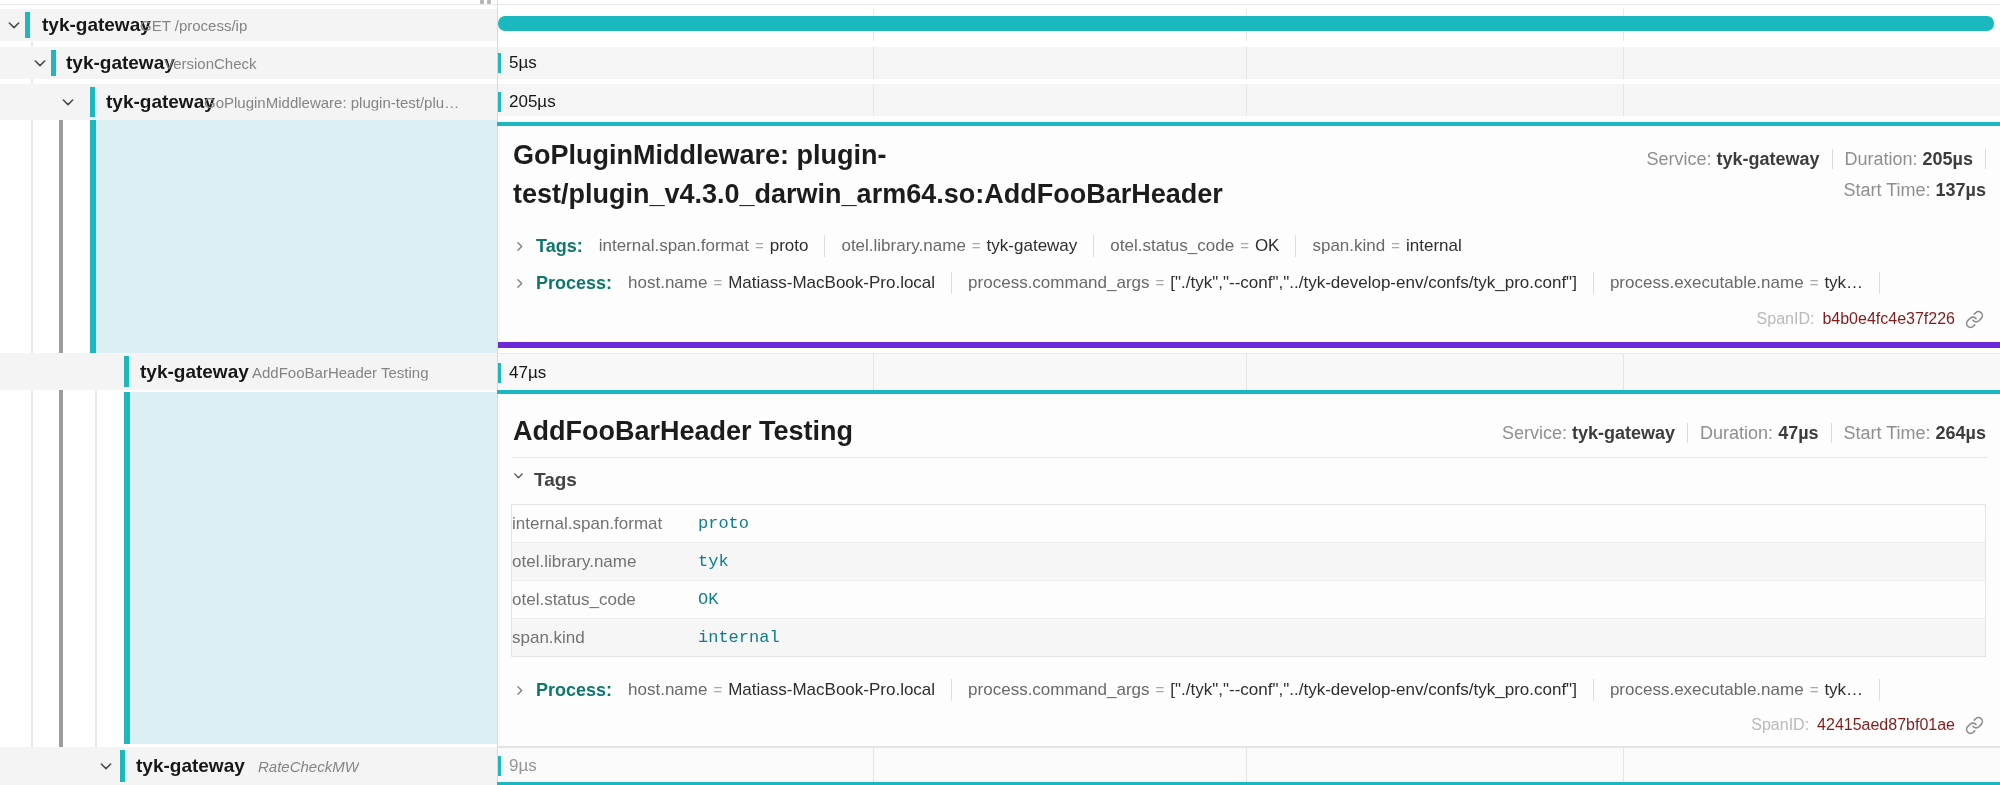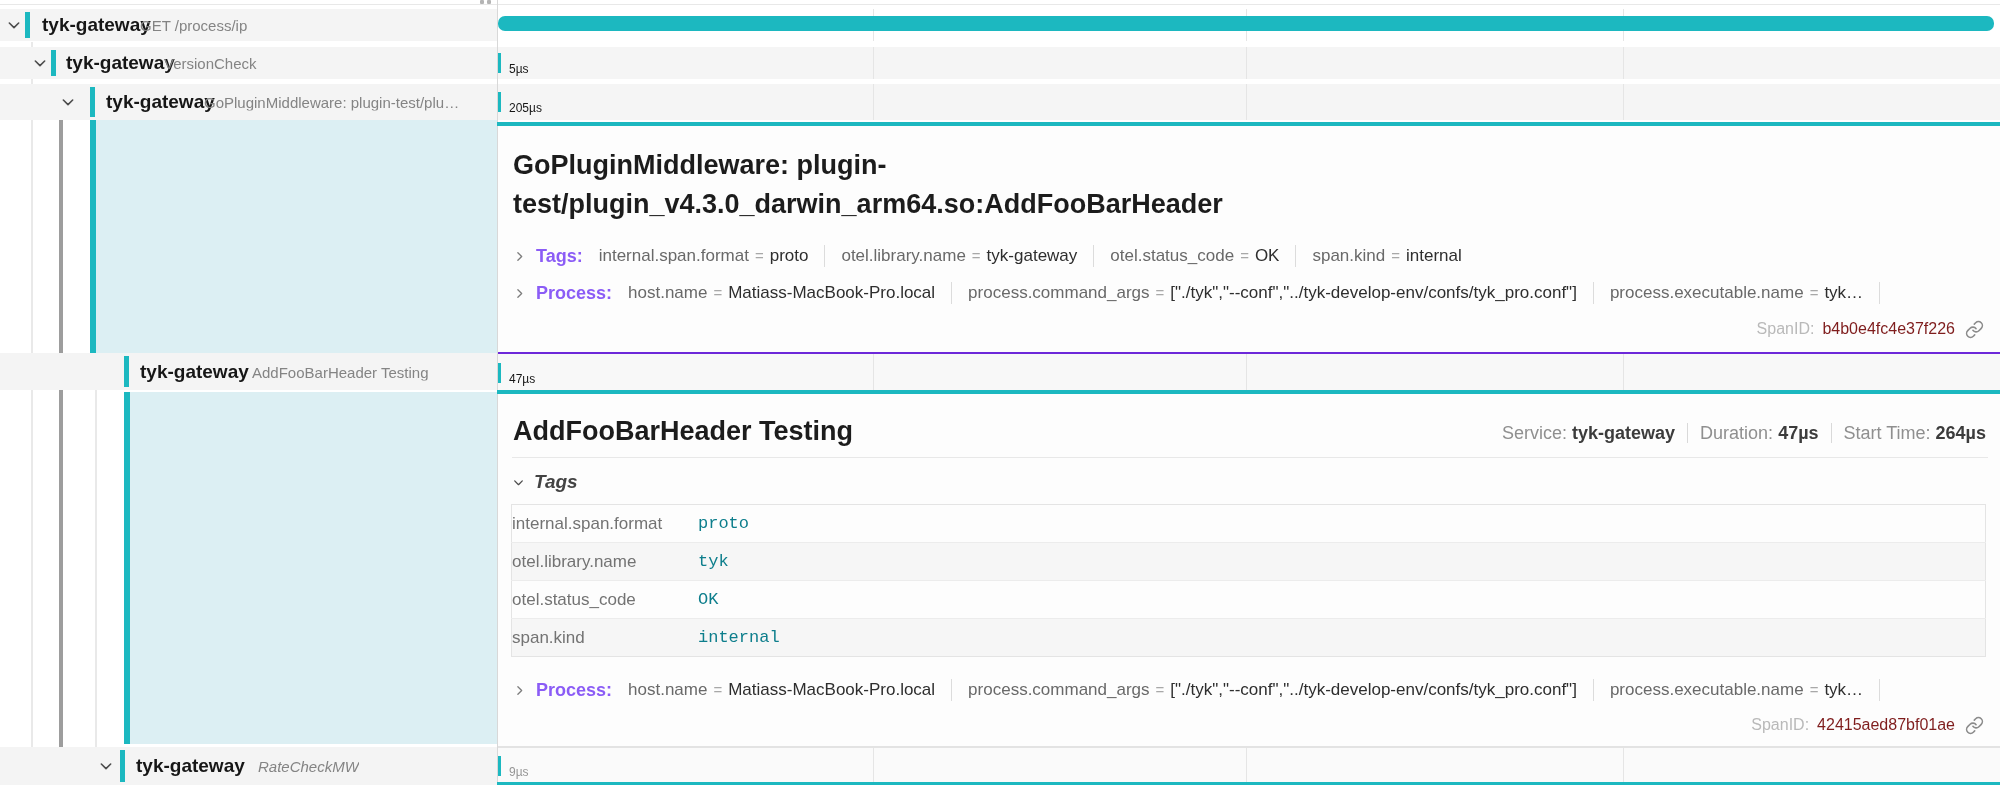--- a/index.html
+++ b/index.html
@@ -17,49 +17,49 @@
   .trow{position:absolute;left:0;width:497px;background:#f4f4f4;z-index:3;}
   .trow .chev{position:absolute;top:50%;margin-top:-8px;}
   .tbar{position:absolute;top:3px;bottom:3px;width:5px;background:#1cb8c0;}
   .tname{position:absolute;top:50%;transform:translateY(-50%);font-size:19px;font-weight:bold;color:#161616;white-space:nowrap;}
   .topn{position:absolute;top:50%;transform:translateY(-50%);font-size:15px;color:#848484;white-space:nowrap;max-width:300px;overflow:hidden;}
 
   
   .strip{position:absolute;left:497px;width:1503px;z-index:3;background:#f5f5f5;}
   .strip .grid{position:absolute;top:0;bottom:0;width:1px;background:#e5e5e5;}
   .mini{position:absolute;left:0;top:50%;margin-top:-10px;width:4px;height:20px;background:#1cb8c0;}
-  .durlabel{position:absolute;left:12px;top:50%;transform:translateY(-50%);font-size:12px;color:#161616;margin-top:6px;}
+  .durlabel{position:absolute;left:12px;top:50%;transform:translateY(-50%);font-size:17px;color:#161616;}
   .durlabel.dim{color:#969696;}
 
   .tealline{position:absolute;left:497px;width:1503px;background:#1cb8c0;z-index:5;}
   .vboundary{position:absolute;left:497px;top:0;bottom:0;width:1px;background:#d8d8d8;z-index:4;}
   .hline{position:absolute;background:#e8e8e8;height:1px;z-index:4;}
 
   
   .panel{position:absolute;left:498px;width:1502px;background:#fdfdfd;z-index:3;}
   .ptitle{position:absolute;left:15px;font-size:27px;font-weight:600;color:#1c1c1c;line-height:39px;white-space:nowrap;}
   .pmeta{position:absolute;right:14px;text-align:right;font-size:18px;color:#8f8f8f;line-height:31px;white-space:nowrap;}
   .pmeta b{color:#3c3c3c;font-weight:bold;}
   .mdiv{display:inline-block;width:1px;height:20px;background:#d9d9d9;vertical-align:-4px;margin:0 12px;}
 
   .pillrow{position:absolute;left:15px;right:12px;height:28px;display:flex;align-items:center;white-space:nowrap;overflow:hidden;}
   .secchev{flex:0 0 auto;margin-right:10px;display:flex;}
-  .seclabel{font-size:18px;font-weight:bold;color:#8b5cf6;margin-right:16px;text-align:center;}
+  .seclabel{font-size:18px;font-weight:bold;color:#0f766e;margin-right:16px;text-align:center;}
   .pill{font-size:17px;}
   .pill .pk{color:#696969;}
   .pill .pe{color:#a8a8a8;margin:0 6px;font-size:15px;}
   .pill .pv{color:#2e2e2e;}
   .pd{flex:0 0 auto;width:1px;height:22px;background:#dcdcdc;margin:0 16px;}
 
   .spanidrow{position:absolute;right:16px;height:24px;display:flex;font-size:16px;}
   .spanidrow .sl{color:#b9b9b9;margin-right:8px;}
   .spanidrow .sv{color:#7f1d1d;margin-right:10px;}
 
   .divider{position:absolute;left:14px;right:12px;height:1px;background:#e8e8e8;}
-  .tagshdr{position:absolute;left:14px;height:26px;display:flex;align-items:center;font-style:italic;}
+  .tagshdr{position:absolute;left:14px;height:26px;display:flex;}
   .tagshdr .t{font-size:19px;font-weight:bold;color:#434343;margin-left:9px;}
 
   table.kv{position:absolute;left:13px;right:14px;border-collapse:collapse;width:calc(100% - 27px);
            border:1px solid #e4e4e4;table-layout:fixed;}
   table.kv td{height:37px;padding:0;font-size:17px;border-top:1px solid #ececec;}
   table.kv tr:first-child td{border-top:none;}
   table.kv tr.alt{background:#f6f6f6;}
   td.k{width:186px;padding-left:14px;color:#737373;}
   td.v{font-family:"Liberation Mono","DejaVu Sans Mono",monospace;color:#0d7e8c;}
 
@@ -175,24 +175,35 @@
     <div class="grid" style="left:749px;"></div>
     <div class="grid" style="left:1126px;"></div>
     <div class="mini"></div>
     <span class="durlabel dim">9µs</span>
   </div>
 
   <div class="tealline" style="top:122px;height:4px;"></div>
   <div class="tealline" style="top:390px;height:4px;"></div>
   <div class="tealline" style="top:782px;height:3px;"></div>
 
-  <div class="panel" style="top:126px;height:226px;border-bottom:2px solid #6d28d9;text-decoration:underline;">
+  <div class="panel" style="top:116px;height:226px;border-bottom:6px solid #6d28d9;text-decoration:underline;">
     <div class="ptitle" style="top:20px;">
       <div>GoPluginMiddleware: plugin-</div>
       <div>test/plugin_v4.3.0_darwin_arm64.so:AddFooBarHeader</div>
+    </div>
+    <div class="pmeta" style="top:28px;">
+      <div>
+        <span>Service:</span>
+        <b>tyk-gateway</b><span class="mdiv"></span><span>Duration:</span>
+        <b>205µs</b><span class="mdiv" style="margin-right:0;"></span>
+      </div>
+      <div>
+        <span>Start Time:</span>
+        <b>137µs</b>
+      </div>
     </div>
 
     <div class="pillrow" style="top:116px;">
       <span class="secchev">
           <svg width="13" height="13" viewBox="0 0 24 24">
             <use href="#ic-chev-right"></use>
           </svg>
         </span>
       <span class="seclabel">Tags:</span>
       <span class="pill"><span class="pk">internal.span.format</span><span class="pe">=</span><span class="pv">proto</span></span>

